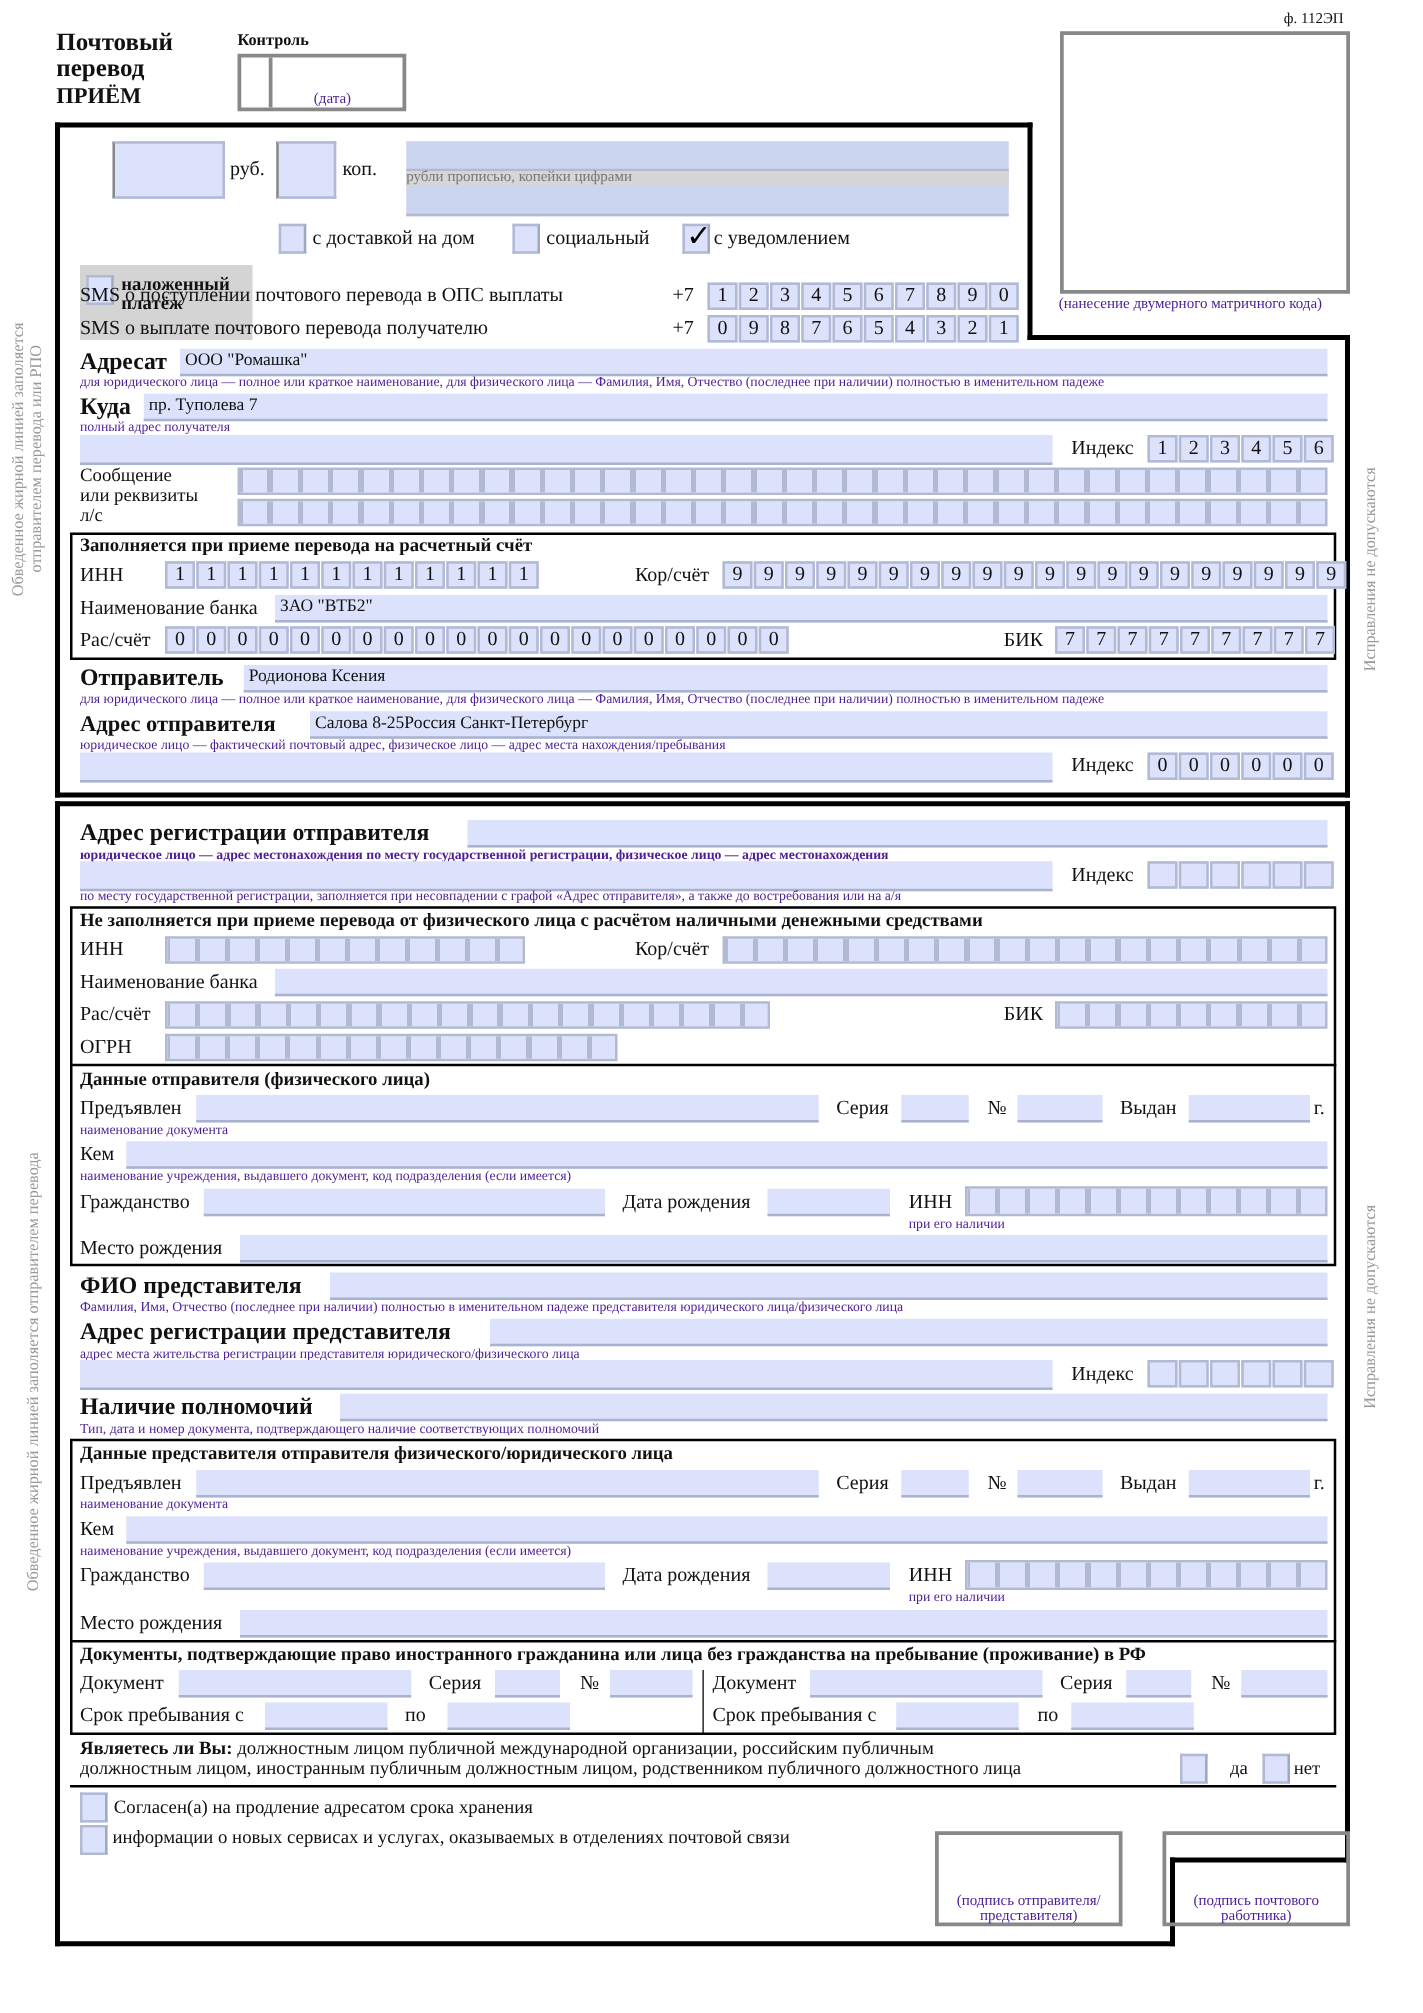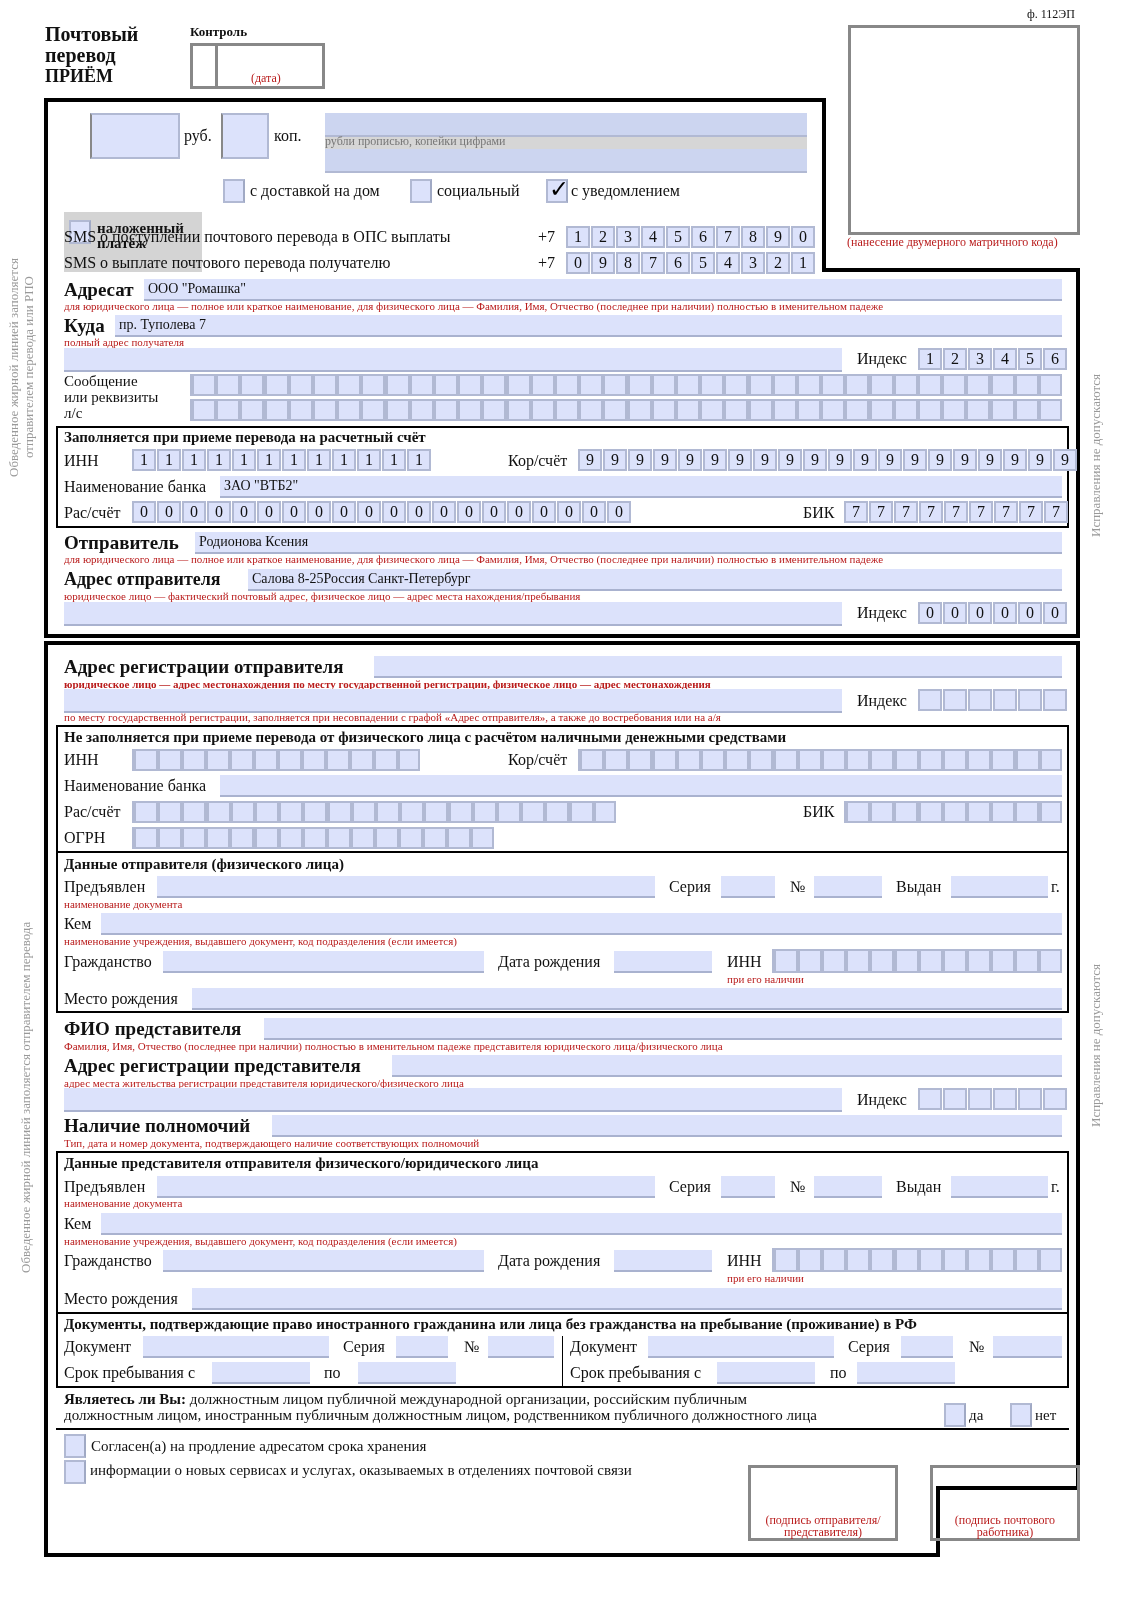--- a/index.html
+++ b/index.html
@@ -1,21 +1,21 @@
 <!DOCTYPE html>
 <html><head>
 <meta charset="utf-8">
 <style>
   * { box-sizing: border-box; margin: 0; padding: 0; }
   html, body { width: 1138px; height: 1610px; background: #fff; overflow: hidden; }
   body { position: relative; font-family: "Liberation Serif", "DejaVu Serif", serif; color: #111; font-size: 16px; }
   .abs { position: absolute; }
   .fld { background: #dce2fb; border-bottom: 2px solid #a9b2cf; }
   .fld-val { font-size: 14px; padding-left: 4px; line-height: 20px; white-space: nowrap; }
-  .hint { font-size: 11px; color: #b91c1c; white-space: nowrap; }
+  .hint { font-size: 11px; color: #4c1d95; white-space: nowrap; }
   .lbl { font-size: 16px; white-space: nowrap; }
   .big { font-weight: bold; font-size: 19px; white-space: nowrap; }
   .cells { display: flex; }
   .cell { width: 24px; height: 22px; background: #dce2fb; border: 2px solid #b1b9d3; border-right-width: 2px; margin-right: 1px; text-align: center; font-size: 16px; line-height: 18px; }
   .box { border: 2px solid #000; }
   .cb { width: 22px; height: 24px; background: #dce2fb; border: 2px solid #b1b9d3; border-right-color: #a0a9c4; display: inline-block; vertical-align: middle; position: relative; }
   .cb .chk { position: absolute; left: 1px; top: -6px; font-size: 24px; font-weight: bold; color: #000; font-family: "DejaVu Sans", sans-serif; }
   .graybox { border: 3px solid #888; }
   .vtext { writing-mode: vertical-rl; transform: rotate(180deg); color: #999; font-size: 13px; white-space: nowrap; text-align: center; }
   .sec-title { font-weight: bold; font-size: 15px; white-space: nowrap; }
@@ -360,21 +360,21 @@
 <div class="abs fld" style="left:993px;top:1336px;width:69px;height:22px;"></div>
 <div class="abs lbl" style="left:570px;top:1364px;">Срок пребывания с</div>
 <div class="abs fld" style="left:717px;top:1362px;width:98px;height:22px;"></div>
 <div class="abs lbl" style="left:830px;top:1364px;">по</div>
 <div class="abs fld" style="left:857px;top:1362px;width:98px;height:22px;"></div>
 
 <div class="abs" style="left:64px;top:1391px;font-size:15px;line-height:16px;white-space:nowrap;">
   <div><b>Являетесь ли Вы:</b><span> должностным лицом публичной международной организации, российским публичным</span></div>
   <div>должностным лицом, иностранным публичным должностным лицом, родственником публичного должностного лица</div>
 </div>
-<div class="abs" style="left:944px;top:1403px;display:flex;align-items:center;gap:3px;">
+<div class="abs" style="left:944px;top:1403px;display:flex;align-items:center;gap:18px;">
   <span class="cb"></span>
   <span class="lbl" style="font-size:15px;">да</span>
 </div>
 <div class="abs" style="left:1010px;top:1403px;display:flex;align-items:center;gap:3px;">
   <span class="cb"></span>
   <span class="lbl" style="font-size:15px;">нет</span>
 </div>
 <div class="abs" style="left:56px;top:1428px;width:1013px;height:2px;background:#000;"></div>
 
 <div class="abs" style="left:64px;top:1434px;display:flex;align-items:center;gap:5px;">

